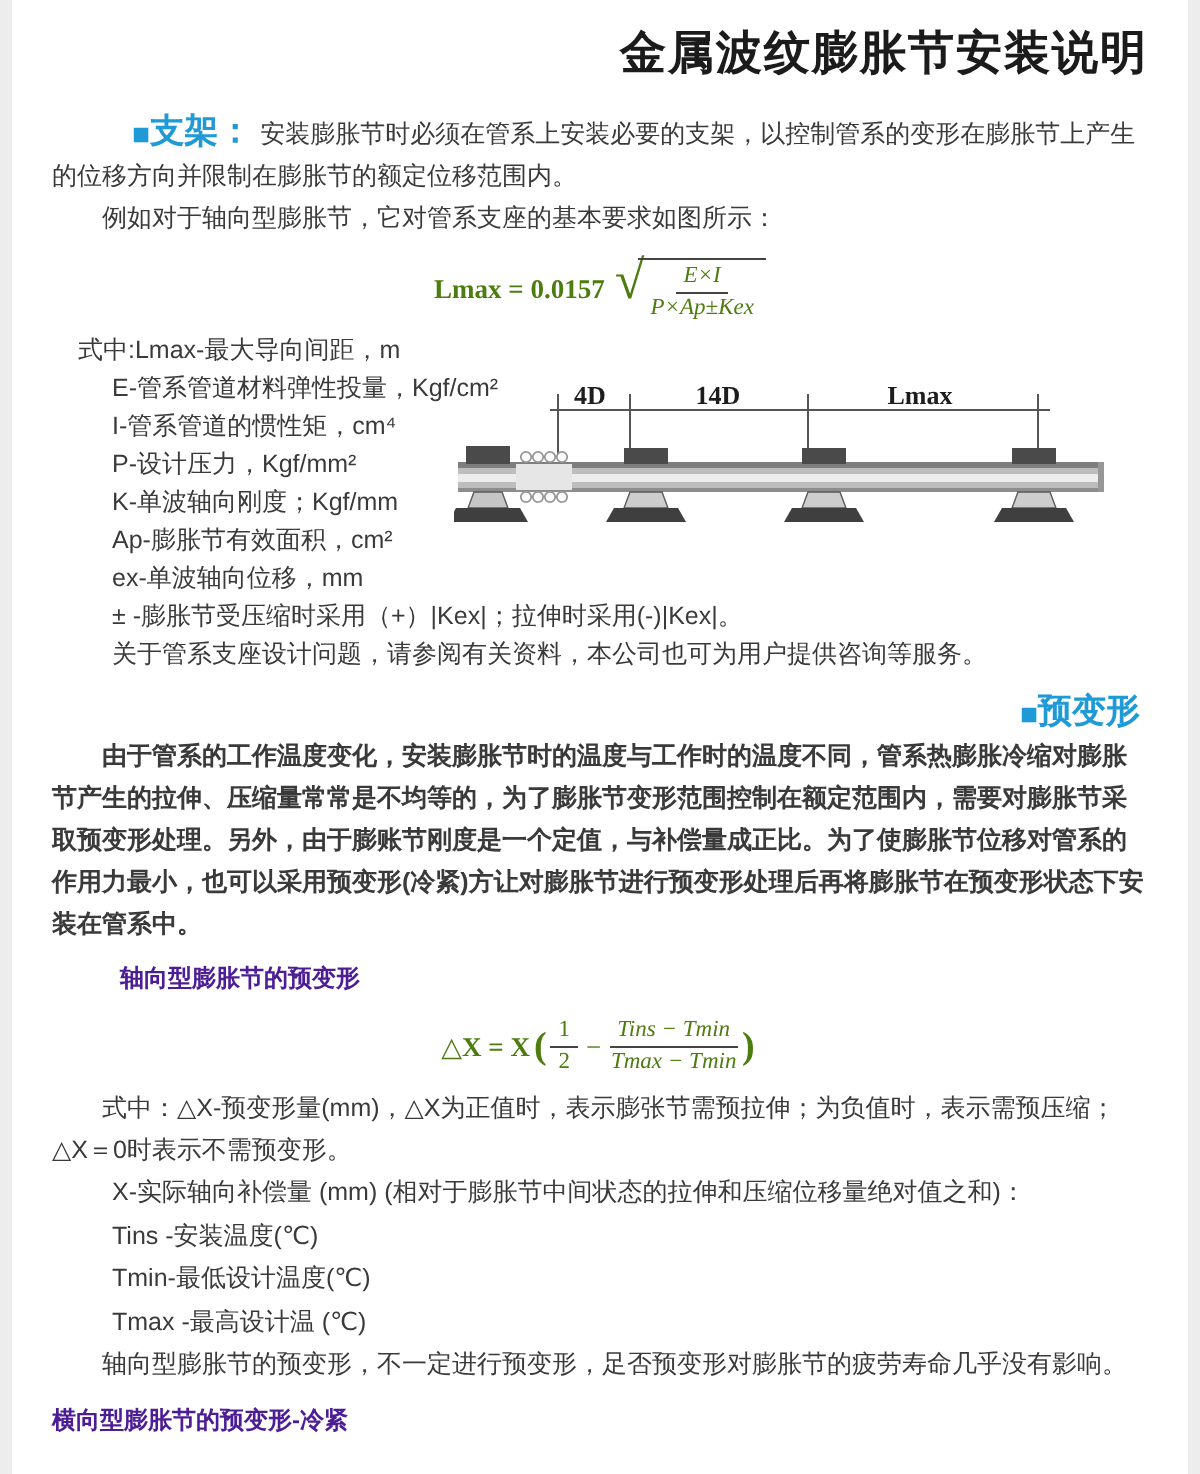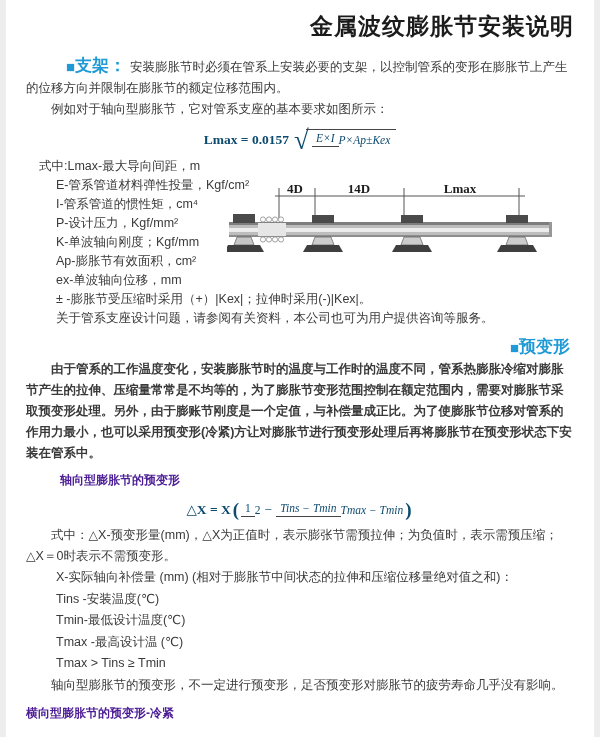--- a/index.html
+++ b/index.html
@@ -9,27 +9,27 @@
   .title{margin:0;padding-top:11px;text-align:right;font-size:23px;font-weight:bold;
          color:#1b1b1b;letter-spacing:1px;}
   p{margin:0;font-size:12.5px;line-height:20px;}
   .indent2{text-indent:2em;}
   .sec-line{margin-top:13px;line-height:21px;}
   .sec-marker{color:#1f9ad6;font-size:15px;vertical-align:-1px;}
   .sec-label{color:#1f9ad6;font-size:17px;font-weight:bold;margin-right:4px;}
   .sub-header{color:#4c1d95;font-size:12px;font-weight:bold;line-height:24px;margin:0;}
   
   .formula{display:flex;justify-content:center;align-items:center;
-           font-family:"Liberation Serif","DejaVu Serif",serif;color:#0c4a6e;}
+           font-family:"Liberation Serif","DejaVu Serif",serif;color:#4d7c0f;}
   .f1{margin:9px 0 5px;}
   .f-lhs{font-weight:bold;font-size:13.5px;margin-right:5px;}
   .sqrt{display:flex;align-items:flex-start;}
   .sqrt-sign{font-size:27px;line-height:24px;font-weight:400;margin-right:-3px;}
   .sqrt-body{border-top:1.5px solid #444;padding:2px 6px 0 6px;margin-top:1px;}
-  .frac{display:flex;align-items:center;font-style:italic;
+  .frac{display:flex;flex-direction:column;align-items:center;font-style:italic;
         font-size:11.5px;line-height:13px;}
   .frac .fnum{border-bottom:1px solid #444;padding:0 4px 1px;}
   .frac .fden{padding-top:1px;}
   .frac.upright{font-style:normal;}
   .f2{margin:8px 0 6px;font-size:13.5px;}
   .f2 .bold{font-weight:bold;}
   .paren{font-size:19px;font-weight:600;line-height:1;margin:0 2px;}
   .fminus{margin:0 4px;}
   
   .defs{position:relative;margin-top:5px;}
@@ -154,18 +154,17 @@
       <span class="fden">Tmax − Tmin</span>
     </span>
     <span class="paren">)</span>
   </div>
 
   <p class="indent2 explain">式中：△X-预变形量(mm)，△X为正值时，表示膨张节需预拉伸；为负值时，表示需预压缩；△X＝0时表示不需预变形。</p>
   <p class="t-row">X-实际轴向补偿量 (mm) (相对于膨胀节中间状态的拉伸和压缩位移量绝对值之和)：</p>
   <p class="t-row">Tins -安装温度(℃)</p>
   <p class="t-row">Tmin-最低设计温度(℃)</p>
   <p class="t-row">Tmax -最高设计温  (℃)</p>
-  <p class="t-row">Tmax &gt; Tins ≥ Tmin</p>
   <p class="indent2" style="line-height:21px;">轴向型膨胀节的预变形，不一定进行预变形，足否预变形对膨胀节的疲劳寿命几乎没有影响。</p>
 
   <h2 class="sub-header h-lateral">横向型膨胀节的预变形-冷紧</h2>
 
 </div>
 
 </body></html>

